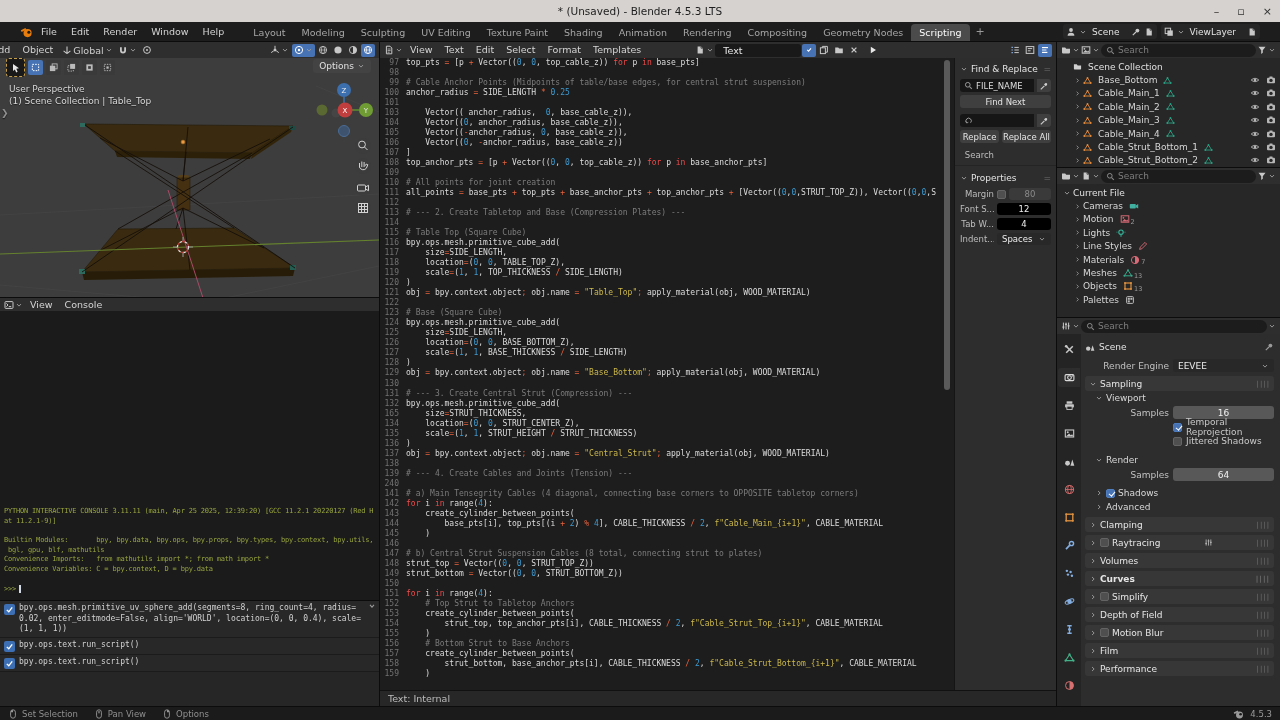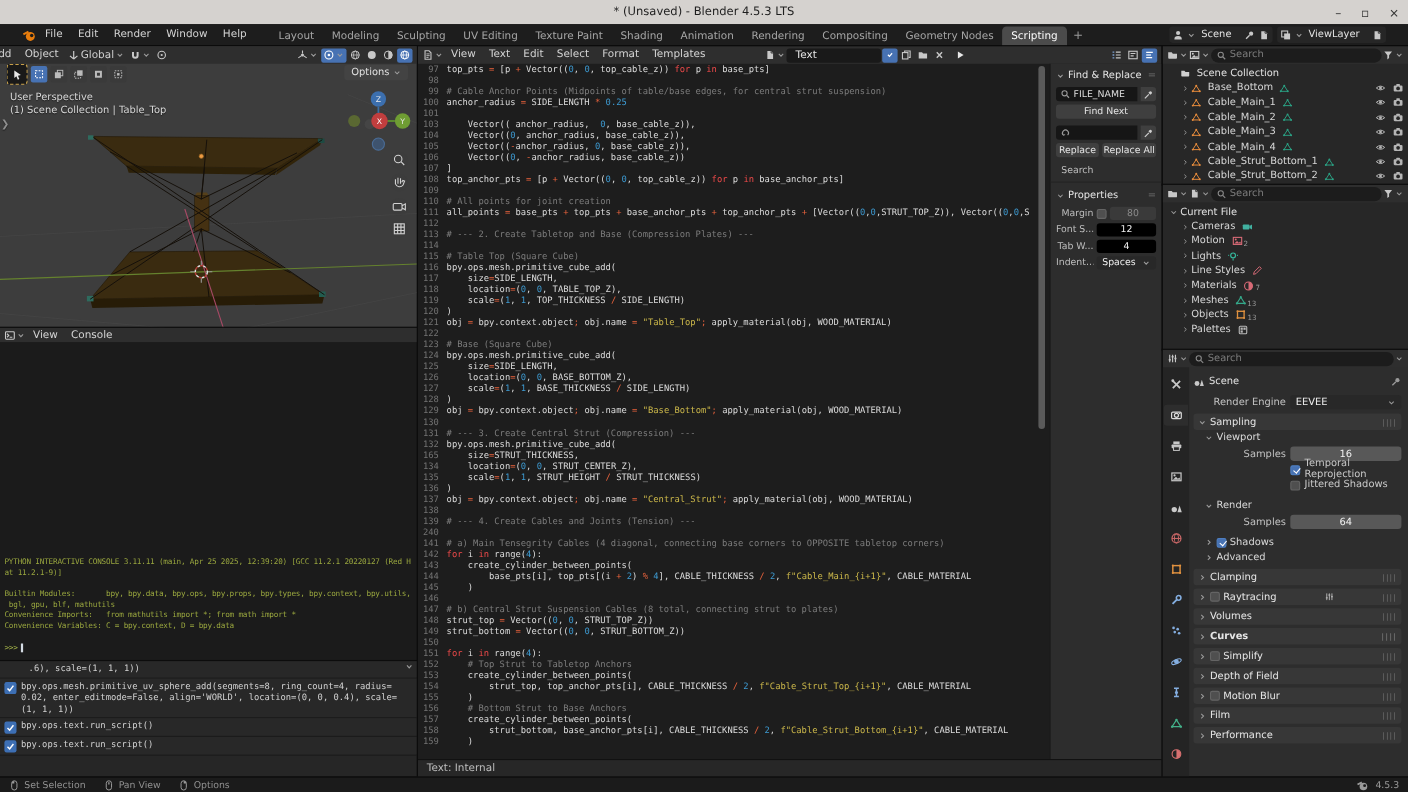--- a/index.html
+++ b/index.html
@@ -459,23 +459,20 @@
     <div id="con-prompt">
         <span>&gt;&gt;&gt;</span>
         <span id="con-cursor"></span>
       </div>
   </div>
 </div>
 
 <div id="info-ed" class="editor">
   <div id="info-rows">
       <div class="info-row">
-        <div class="info-text" style="padding-left: 22px;">.6), scale=(1, 1, 1))</div>
-      </div>
-      <div class="info-row">
         <span class="chk-ic">
           <svg width="9" height="9" viewBox="0 0 10 10">
             <polyline points="2,5.4 4.2,7.6 8,2.6" fill="none" stroke="#fff" stroke-width="1.5"></polyline>
           </svg>
         </span>
         <div class="info-text">bpy.ops.mesh.primitive_uv_sphere_add(segments=8, ring_count=4, radius=0.02, enter_editmode=False, align='WORLD', location=(0, 0, 0.4), scale=(1, 1, 1))</div>
       </div>
       <div class="info-row">
         <span class="chk-ic">
           <svg width="9" height="9" viewBox="0 0 10 10">

